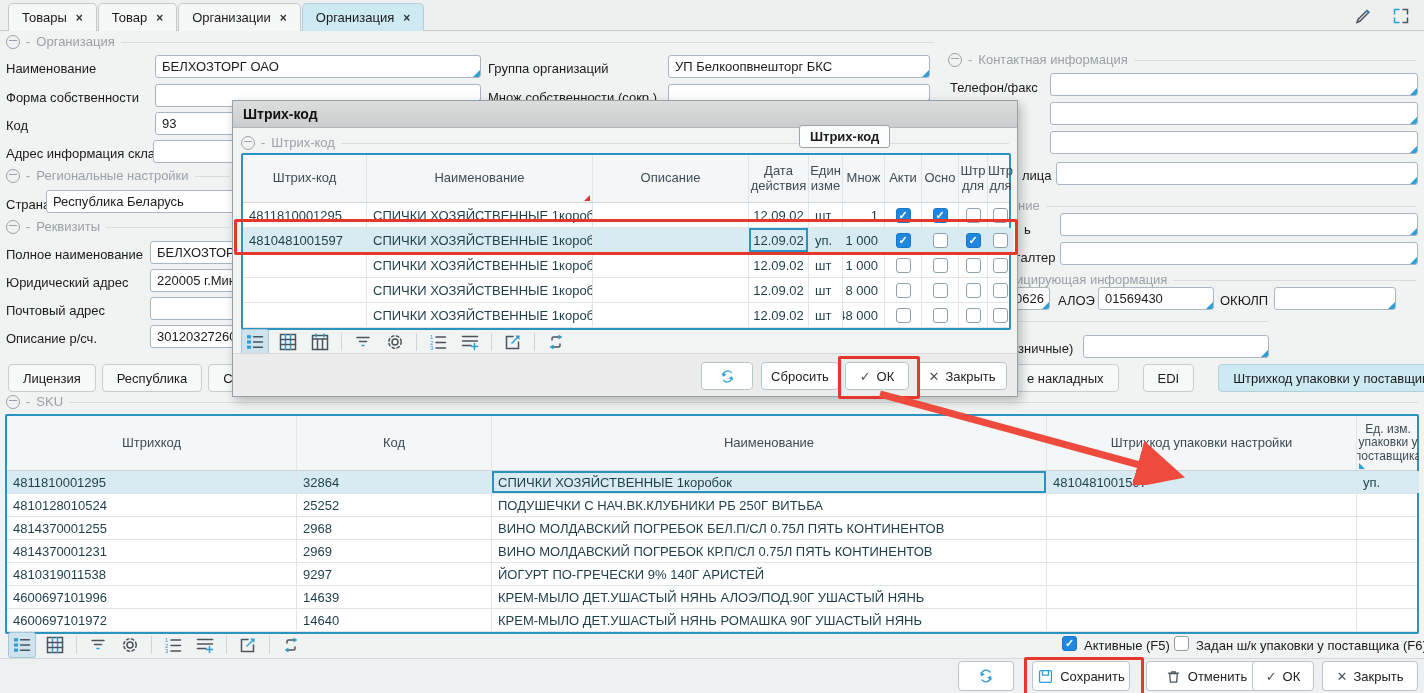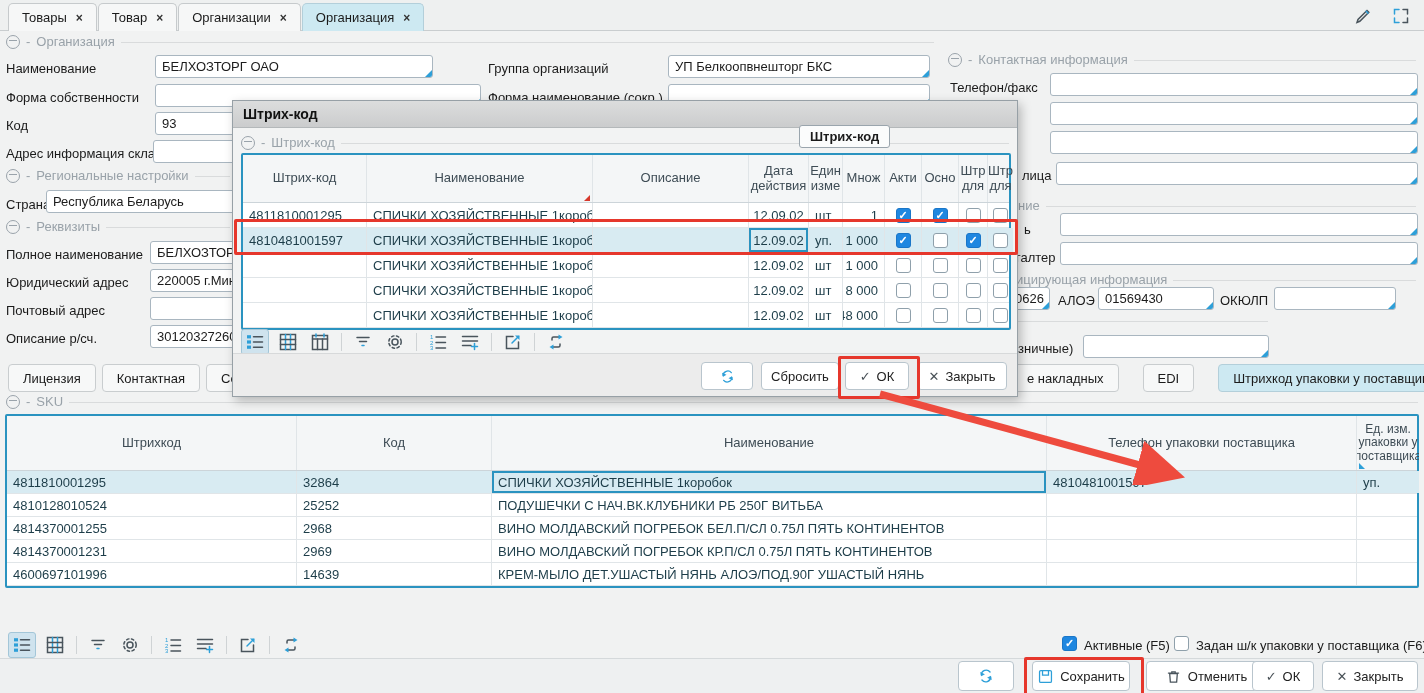--- a/index.html
+++ b/index.html
@@ -128,27 +128,27 @@
 </div>
 
 <div class="legend" style="left:6px;top:34px;width:928px">
   <span class="mcirc"></span>
   <span>-</span>
   <span>Организация</span>
   <span class="lline"></span>
 </div>
 
 <span class="lbl" style="left:6px;top:61px">Наименование</span>
-<div class="input" style="left:155px;top:55px;width:278px">БЕЛХОЗТОРГ ОАО</div>
+<div class="input" style="left:155px;top:55px;width:326px">БЕЛХОЗТОРГ ОАО</div>
 <span class="lbl" style="left:488px;top:61px">Группа организаций</span>
 <div class="input" style="left:668px;top:55px;width:262px">УП Белкоопвнешторг БКС</div>
 
 <span class="lbl" style="left:6px;top:90px">Форма собственности</span>
 <div class="input" style="left:155px;top:84px;width:326px"></div>
-<span class="lbl" style="left:488px;top:90px">Форма наименование (сокр.)</span>
+<span class="lbl" style="left:488px;top:90px">Множ собственности (сокр.)</span>
 <div class="input" style="left:668px;top:84px;width:262px"></div>
 
 <span class="lbl" style="left:6px;top:118px">Код</span>
 <div class="input" style="left:155px;top:112px;width:326px">93</div>
 
 <span class="lbl" style="left:6px;top:146px">Адрес информация склада</span>
 <div class="input" style="left:153px;top:140px;width:328px"></div>
 
 <div class="legend" style="left:6px;top:168px;width:224px">
   <span class="mcirc"></span>
@@ -210,21 +210,21 @@
 <div class="rline" style="left:1018px;top:321px;width:250px"></div>
 <span class="lbl frag" style="left:1018px;top:341px">зничные)</span>
 <div class="input" style="left:1083px;top:335px;width:186px"></div>
 
 <div class="abs" style="left:8px;top:364px;display:flex;gap:6px">
 
 <div class="btab">
       <span>Лицензия</span>
     </div>
     <div class="btab">
-      <span>Контактная</span>
+      <span>Республика</span>
     </div>
     <div class="btab">
       <span>Сот</span>
     </div>
   </div>
 <div class="abs" style="left:1012px;top:364px;display:flex;gap:24px">
 
 <div class="btab">
       <span>е накладных</span>
     </div>
@@ -248,21 +248,21 @@
     <div class="tcell hcell sc1">
         <span>Штрихкод</span>
       </div>
     <div class="tcell hcell sc2">
         <span>Код</span>
       </div>
     <div class="tcell hcell sc3">
         <span>Наименование</span>
       </div>
     <div class="tcell hcell sc4">
-        <span>Телефон упаковки поставщика</span>
+        <span>Штрихкод упаковки настройки</span>
       </div>
     <div class="tcell hcell sc5" style="font-size:12px">
         <span>Ед. изм. упаковки у поставщика</span>
         <span class="sort-blue"></span>
       </div>
   </div>
   <div>
 
   <div class="trow srow selected">
         <div class="tcell sc1">4811810001295</div>
@@ -286,23 +286,37 @@
         <div class="tcell sc5"></div>
       </div>
       <div class="trow srow">
         <div class="tcell sc1">4814370001231</div>
         <div class="tcell sc2">2969</div>
         <div class="tcell sc3">ВИНО МОЛДАВСКИЙ ПОГРЕБОК КР.П/СЛ 0.75Л ПЯТЬ КОНТИНЕНТОВ</div>
         <div class="tcell sc4"></div>
         <div class="tcell sc5"></div>
       </div>
       <div class="trow srow">
+        <div class="tcell sc1">4810319011538</div>
+        <div class="tcell sc2">9297</div>
+        <div class="tcell sc3">ЙОГУРТ ПО-ГРЕЧЕСКИ 9% 140Г АРИСТЕЙ</div>
+        <div class="tcell sc4"></div>
+        <div class="tcell sc5"></div>
+      </div>
+      <div class="trow srow">
         <div class="tcell sc1">4600697101996</div>
         <div class="tcell sc2">14639</div>
         <div class="tcell sc3">КРЕМ-МЫЛО ДЕТ.УШАСТЫЙ НЯНЬ АЛОЭ/ПОД.90Г УШАСТЫЙ НЯНЬ</div>
+        <div class="tcell sc4"></div>
+        <div class="tcell sc5"></div>
+      </div>
+      <div class="trow srow">
+        <div class="tcell sc1">4600697101972</div>
+        <div class="tcell sc2">14640</div>
+        <div class="tcell sc3">КРЕМ-МЫЛО ДЕТ.УШАСТЫЙ НЯНЬ РОМАШКА 90Г УШАСТЫЙ НЯНЬ</div>
         <div class="tcell sc4"></div>
         <div class="tcell sc5"></div>
       </div>
     </div>
 </div>
 
 <div class="toolbar" style="left:8px;top:632px">
   <span class="ticon sel">
       <svg width="20" height="20" viewBox="0 0 20 20">
         <rect class="fa" x="2" y="3.2" width="4" height="3.2"></rect>

